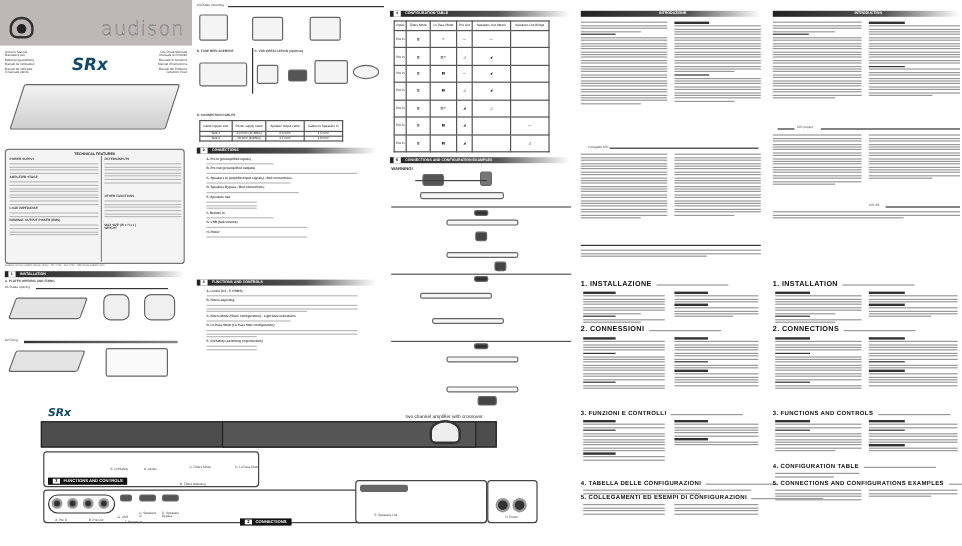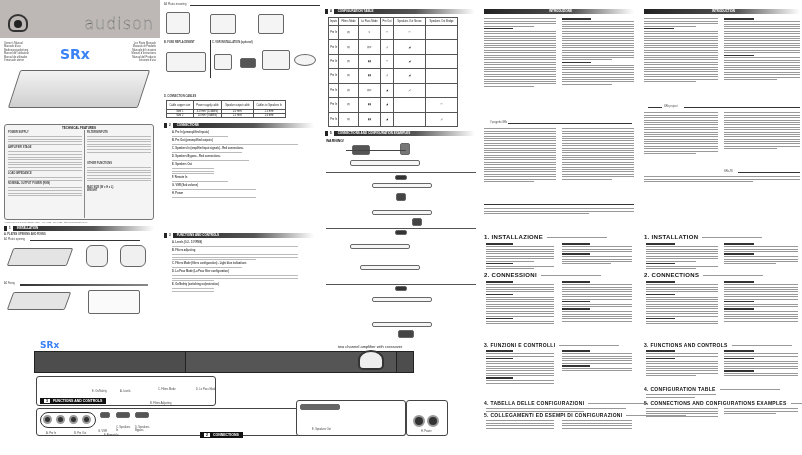--- a/index.html
+++ b/index.html
@@ -20,21 +20,21 @@
 .textcol .ln.b{background:#333;height:1.4px;width:40%}
 .big-h{position:absolute;font-weight:bold;font-size:6px;color:#111;letter-spacing:0.3px}
 .big-h::after{content:"";position:absolute;left:100%;margin-left:4px;top:3px;width:60px;height:1px;background:#999}
 .gray-img{position:absolute;background:#e4e4e4;border:1px solid #666;border-radius:2px}
 .panel{position:absolute;background:#4d4d4d;border:1px solid #222}
 .cfg-table{position:absolute;border-collapse:collapse;font-size:2.6px}
 .cfg-table td,.cfg-table th{border:0.6px solid #555;text-align:center;font-weight:normal}
 .conn-dot{display:inline-block;width:12px;height:12px;border-radius:50%;background:#333;border:2px solid #999;margin:0 3px}
 .label-box{position:absolute;background:#111;color:#fff;font-size:3.5px;font-weight:bold;padding:1px 4px}
 .label-box .n{background:#fff;color:#000;padding:0 2px;margin-right:3px}
-.sr-logo{position:absolute;font-weight:bold;font-family:"DejaVu Sans",sans-serif;color:#3b82f6}
+.sr-logo{position:absolute;font-style:italic;font-weight:bold;font-family:"DejaVu Sans",sans-serif;color:#0c4a6e}
 </style>
 </head>
 <body>
 
 <div class="hdr-band">
   <div class="logo-circ"></div>
   <div class="brand">audison</div>
 </div>
 <div class="abs tiny" style="left:4px;top:42px;width:40px">
   <div>Owner's Manual</div>

